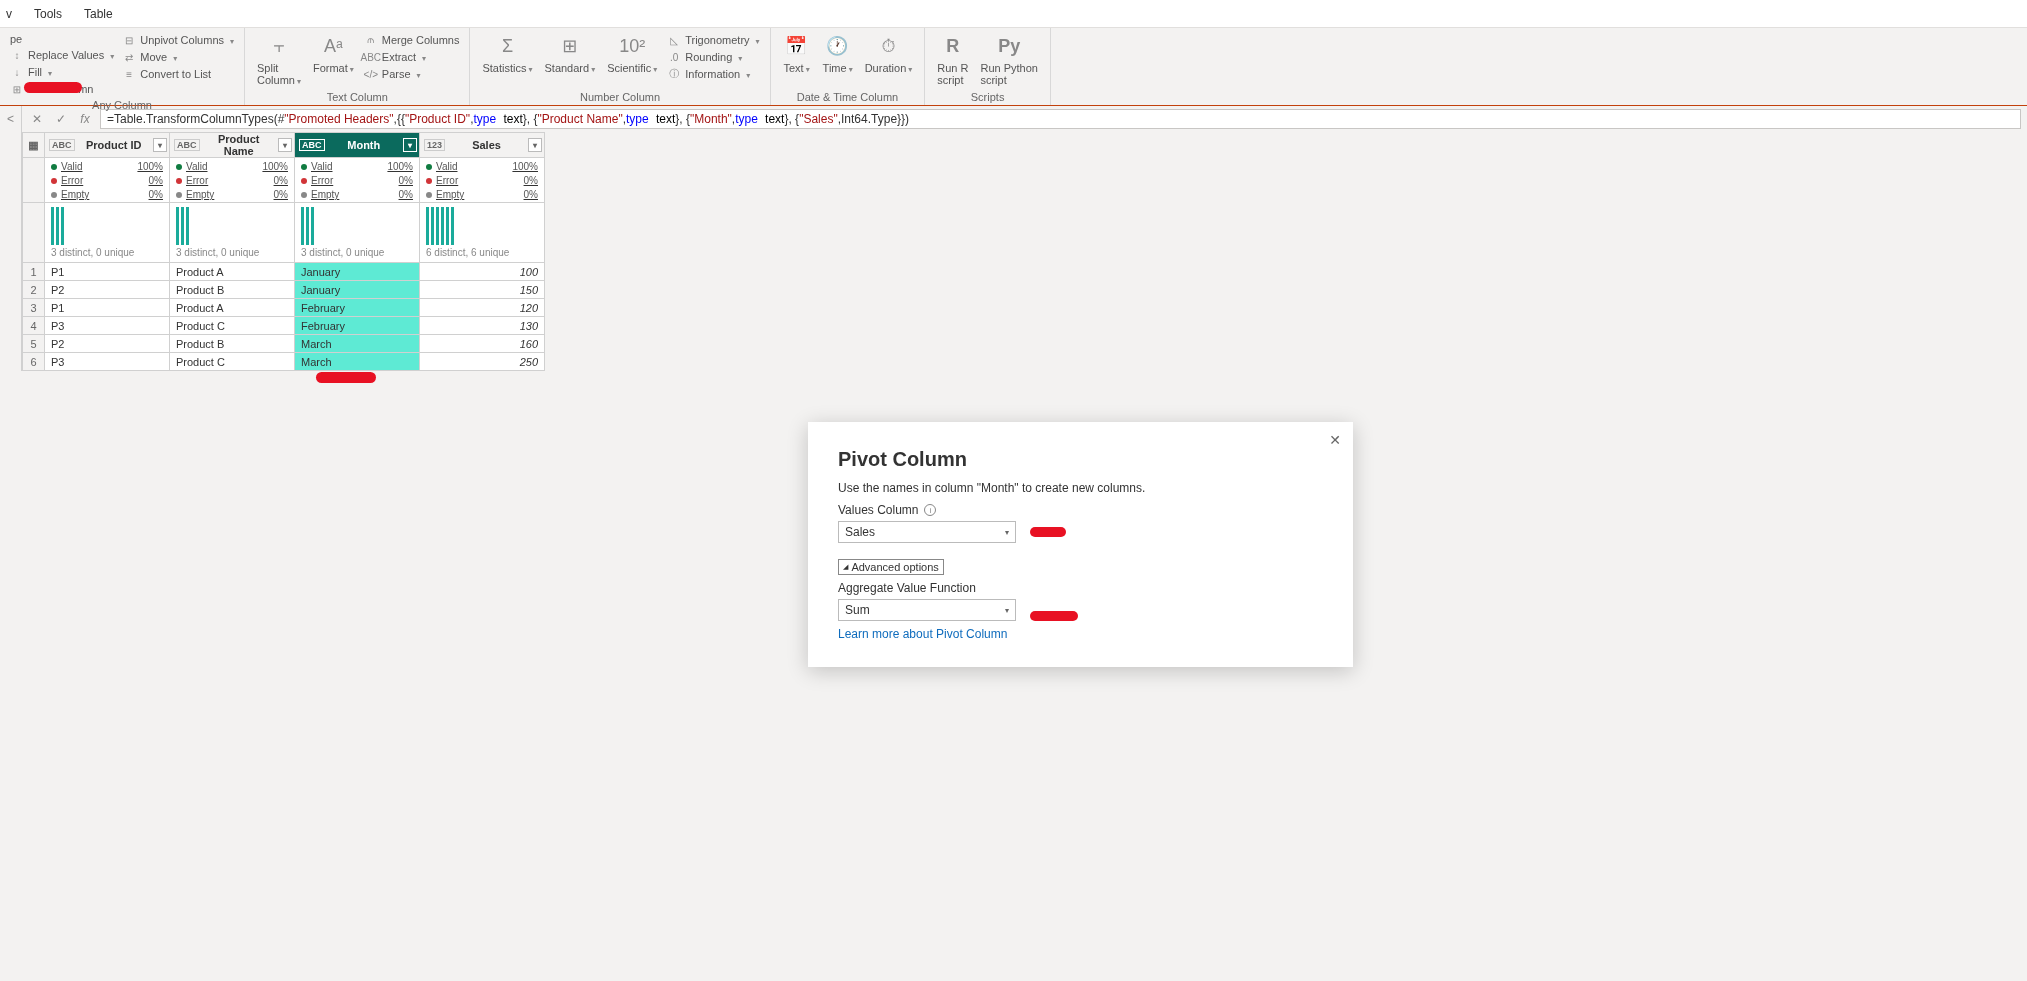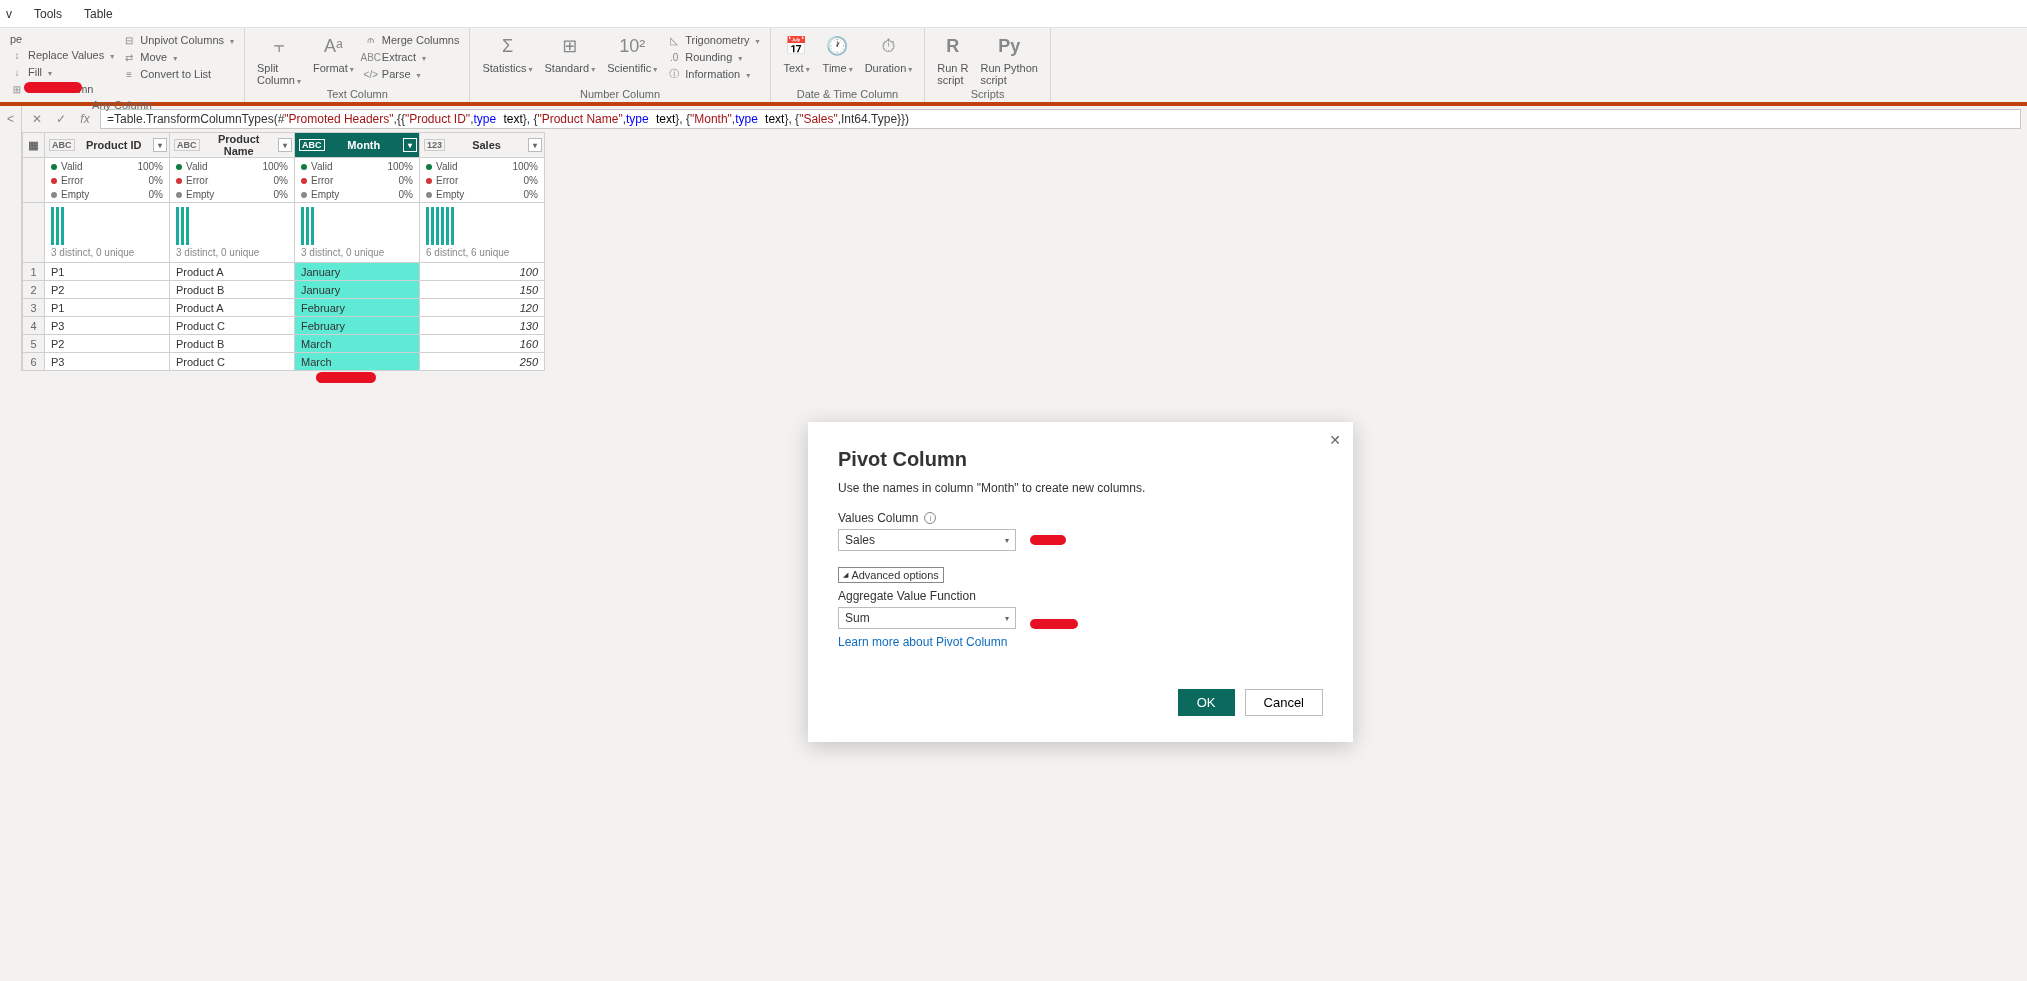--- a/index.html
+++ b/index.html
@@ -3,21 +3,21 @@
 <meta charset="utf-8">
 <style>
 * { box-sizing: border-box; margin: 0; padding: 0; font-family: "Segoe UI", sans-serif; }
 body { background: #f3f2f1; font-size: 12px; color: #333; overflow: hidden; width: 2027px; }
 
 
 .menubar { background: #fff; border-bottom: 1px solid #e1dfdd; height: 28px; display: flex; align-items: center; gap: 22px; padding-left: 6px; }
 .menubar span { font-size: 12px; color: #333; }
 
 
-.ribbon { background: #f3f2f1; display: flex; height: 78px; border-bottom: 4px solid #c2410c; }
+.ribbon { background: #f3f2f1; display: flex; height: 78px; border-bottom: 1px solid #c2410c; }
 .ribbon-group { border-right: 1px solid #d8d8d8; padding: 4px 8px 2px; display: flex; flex-direction: column; justify-content: space-between; }
 .ribbon-group-body { display: flex; align-items: flex-start; gap: 4px; flex: 1; }
 .ribbon-group-title { text-align: center; font-size: 11px; color: #666; padding-top: 2px; }
 .ribbon-col { display: flex; flex-direction: column; gap: 1px; }
 .ribbon-btn { display: flex; align-items: center; gap: 4px; font-size: 11px; color: #555; padding: 1px 2px; white-space: nowrap; }
 .ribbon-btn .caret::after { content: "▾"; font-size: 8px; color: #888; margin-left: 2px; }
 .ribbon-icon-sm { width: 14px; height: 14px; display: inline-flex; align-items: center; justify-content: center; color: #888; font-size: 10px; }
 .ribbon-big { display: flex; flex-direction: column; align-items: center; gap: 2px; font-size: 11px; color: #555; padding: 0 4px; }
 .ribbon-big-icon { width: 28px; height: 28px; display: flex; align-items: center; justify-content: center; color: #888; font-size: 18px; }
 .ribbon-big .caret::after { content: "▾"; font-size: 8px; color: #888; margin-left: 2px; }
@@ -45,21 +45,21 @@
 .colhead { background: #f3f2f1; position: relative; height: 20px; }
 .colhead-inner { display: flex; align-items: center; justify-content: space-between; padding: 0 2px 0 4px; height: 100%; gap: 4px; }
 .colhead.selected { background: #0b6a5d; color: #fff; }
 .colhead.selected .type-icon, .colhead.selected .filter-btn { color: #fff; border-color: #fff; }
 .type-icon { font-size: 9px; color: #666; border: 1px solid #ccc; padding: 0 2px; }
 .colname { flex: 1; }
 .filter-btn { width: 14px; height: 14px; border: 1px solid #bbb; display: flex; align-items: center; justify-content: center; font-size: 8px; color: #666; background: #fff; }
 .colhead.selected .filter-btn { background: #0b6a5d; }
 
 .quality-row td { padding: 0; }
-.quality-cell { padding: 2px 6px 0; }
+.quality-cell { padding: 2px 6px 0; text-decoration: underline; }
 .q-line { display: flex; justify-content: space-between; align-items: center; font-size: 10px; color: #555; line-height: 14px; }
 .q-dot { width: 6px; height: 6px; border-radius: 50%; display: inline-block; margin-right: 4px; }
 .q-valid { background: #107c41; }
 .q-error { background: #d13438; }
 .q-empty { background: #888; }
 
 .dist-row td { padding: 2px 6px 2px; }
 .dist-bars { display: flex; align-items: flex-end; gap: 2px; height: 40px; }
 .dist-bars span { width: 3px; background: #1aab9b; }
 .dist-label { font-size: 10px; color: #888; padding: 2px 0; }
@@ -68,21 +68,21 @@
 .num-cell { text-align: right; font-style: italic; }
 .sel-col { background: #5eead4; }
 
 
 .redact { position: absolute; background: #e81123; border-radius: 10px; }
 
 
 .dialog { position: absolute; background: #fff; box-shadow: 0 4px 20px rgba(0,0,0,.2); padding: 26px 30px; width: 545px; }
 .dialog-close { position: absolute; top: 10px; right: 12px; font-size: 14px; color: #666; cursor: pointer; }
 .dialog h2 { font-size: 20px; font-weight: 600; color: #333; margin-bottom: 10px; }
-.dialog-desc { font-size: 12px; color: #333; margin-bottom: 16px; }
+.dialog-desc { font-size: 12px; color: #333; margin-bottom: 8px; }
 .field-label { font-size: 12px; color: #333; margin-bottom: 4px; display: flex; align-items: center; gap: 6px; }
 .info-icon { width: 12px; height: 12px; border: 1px solid #888; border-radius: 50%; display: inline-flex; align-items: center; justify-content: center; font-size: 8px; color: #888; }
 .dropdown { width: 178px; border: 1px solid #bbb; padding: 3px 6px; font-size: 12px; display: flex; justify-content: space-between; align-items: center; background: #fff; }
 .dropdown .dd-caret { font-size: 8px; color: #666; }
 .adv-toggle { border: 1px solid #888; padding: 1px 4px; font-size: 11px; display: inline-flex; align-items: center; gap: 3px; margin: 16px 0 6px; }
 .adv-toggle::before { content: "◢"; font-size: 7px; transform: rotate(0deg); }
 .link { color: #0f6cbd; font-size: 12px; margin-top: 6px; display: inline-block; }
 .dialog-buttons { display: flex; justify-content: flex-end; gap: 10px; margin-top: 40px; }
 .btn { padding: 5px 18px; font-size: 13px; border: 1px solid #bbb; background: #fff; cursor: pointer; }
 .btn-primary { background: #0b6a5d; color: #fff; border-color: #0b6a5d; }
@@ -490,17 +490,13 @@
   </div>
   <div class="field-label">Aggregate Value Function</div>
   <div style="display:flex; align-items:flex-end; gap:14px;">
     <div class="dropdown">
       <span>Sum</span>
         <span class="dd-caret">▾</span>
     </div>
     <div class="redact" style="position:static; width:48px; height:10px;"></div>
   </div>
   <a class="link">Learn more about Pivot Column</a>
-  <div class="dialog-buttons">
-    <button class="btn btn-primary">OK</button>
-    <button class="btn">Cancel</button>
-  </div>
 </div>
 
 </body></html>

